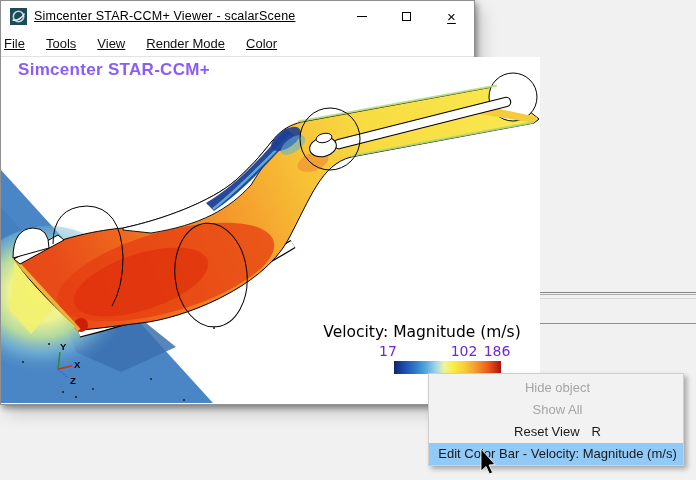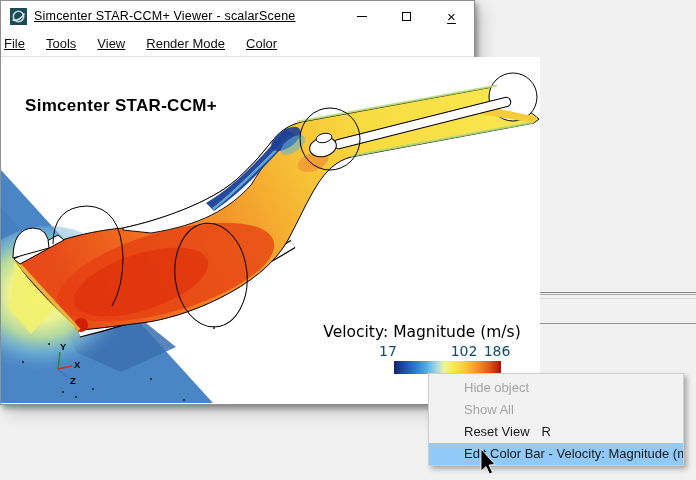--- a/index.html
+++ b/index.html
@@ -18,40 +18,40 @@
   .win-btn { width:45px; height:100%; display:flex; align-items:center; justify-content:center; cursor:default; }
   .glyph-min { width:10px; height:0; border-top:1px solid #000; display:inline-block; }
   .glyph-max { width:9px; height:9px; border:1px solid #000; display:inline-block; }
   .glyph-close { font-size:15px; color:#000; line-height:1; }
 
   .menu-bar { height:26px; display:flex; align-items:center; padding-left:0;
               border-bottom:1px solid #e2e2e2; background:#fff; }
   .menu-item { font-size:13px; color:#111; margin-right:15px; padding:2px 3px; }
 
   .viewport { position:relative; width:539px; height:346px; background:#fff; overflow:hidden; }
-  .watermark { position:absolute; left:24px; top:3px; font-size:17px; font-weight:bold;
-               color:#000000; letter-spacing:.3px;margin-top:36px; }
+  .watermark { position:absolute; left:17px; top:3px; font-size:17px; font-weight:bold;
+               color:#8b5cf6; letter-spacing:.3px; }
   .scene-svg { position:absolute; left:0; top:0; }
 
   
   .legend-title { position:absolute; top:266px; left:421px; transform:translateX(-50%);
     font-family:"DejaVu Sans", sans-serif; font-size:15.5px; color:#000; white-space:nowrap; }
   .legend-tick { position:absolute; top:286px; transform:translateX(-50%);
-    font-family:"DejaVu Sans", sans-serif; font-size:14px; color:#0c4a6e; }
+    font-family:"DejaVu Sans", sans-serif; font-size:14px; color:#6d28d9; }
   .colorbar { position:absolute; left:393px; top:304px; width:107px; height:13px;
     background:linear-gradient(90deg,#10266e 0%,#1e4db0 10%,#2f7ac9 20%,#55aadc 30%,
       #a8dbe6 40%,#eef59a 47%,#f9ef46 55%,#f9c838 67%,#f5922c 78%,#ec5a1e 88%,
       #c62a10 96%,#a6150a 100%); }
 
   
   .context-menu { position:absolute; left:428px; top:373px; width:256px; height:93px;
     background:#f2f2f2; border:1px solid #cfcfcf; z-index:5; padding-top:3px;
     box-shadow:3px 3px 5px rgba(0,0,0,.30); }
   .cm-row { height:22px; line-height:22px; font-size:13px; color:#1a1a1a;
-    padding:0 32px 0 35px; display:flex; justify-content:flex-start;
+    padding:0 32px 0 35px; display:flex; justify-content:center;
     white-space:nowrap; overflow:hidden; }
   .cm-row.disabled { color:#a5a5a5; }
   .cm-row.highlighted { background:#91c9f7; }
   .cm-shortcut { margin-left:12px; }
 
   .cursor-svg { position:absolute; left:477px; top:448px; z-index:9; }
 </style>
 </head>
 <body>
 

